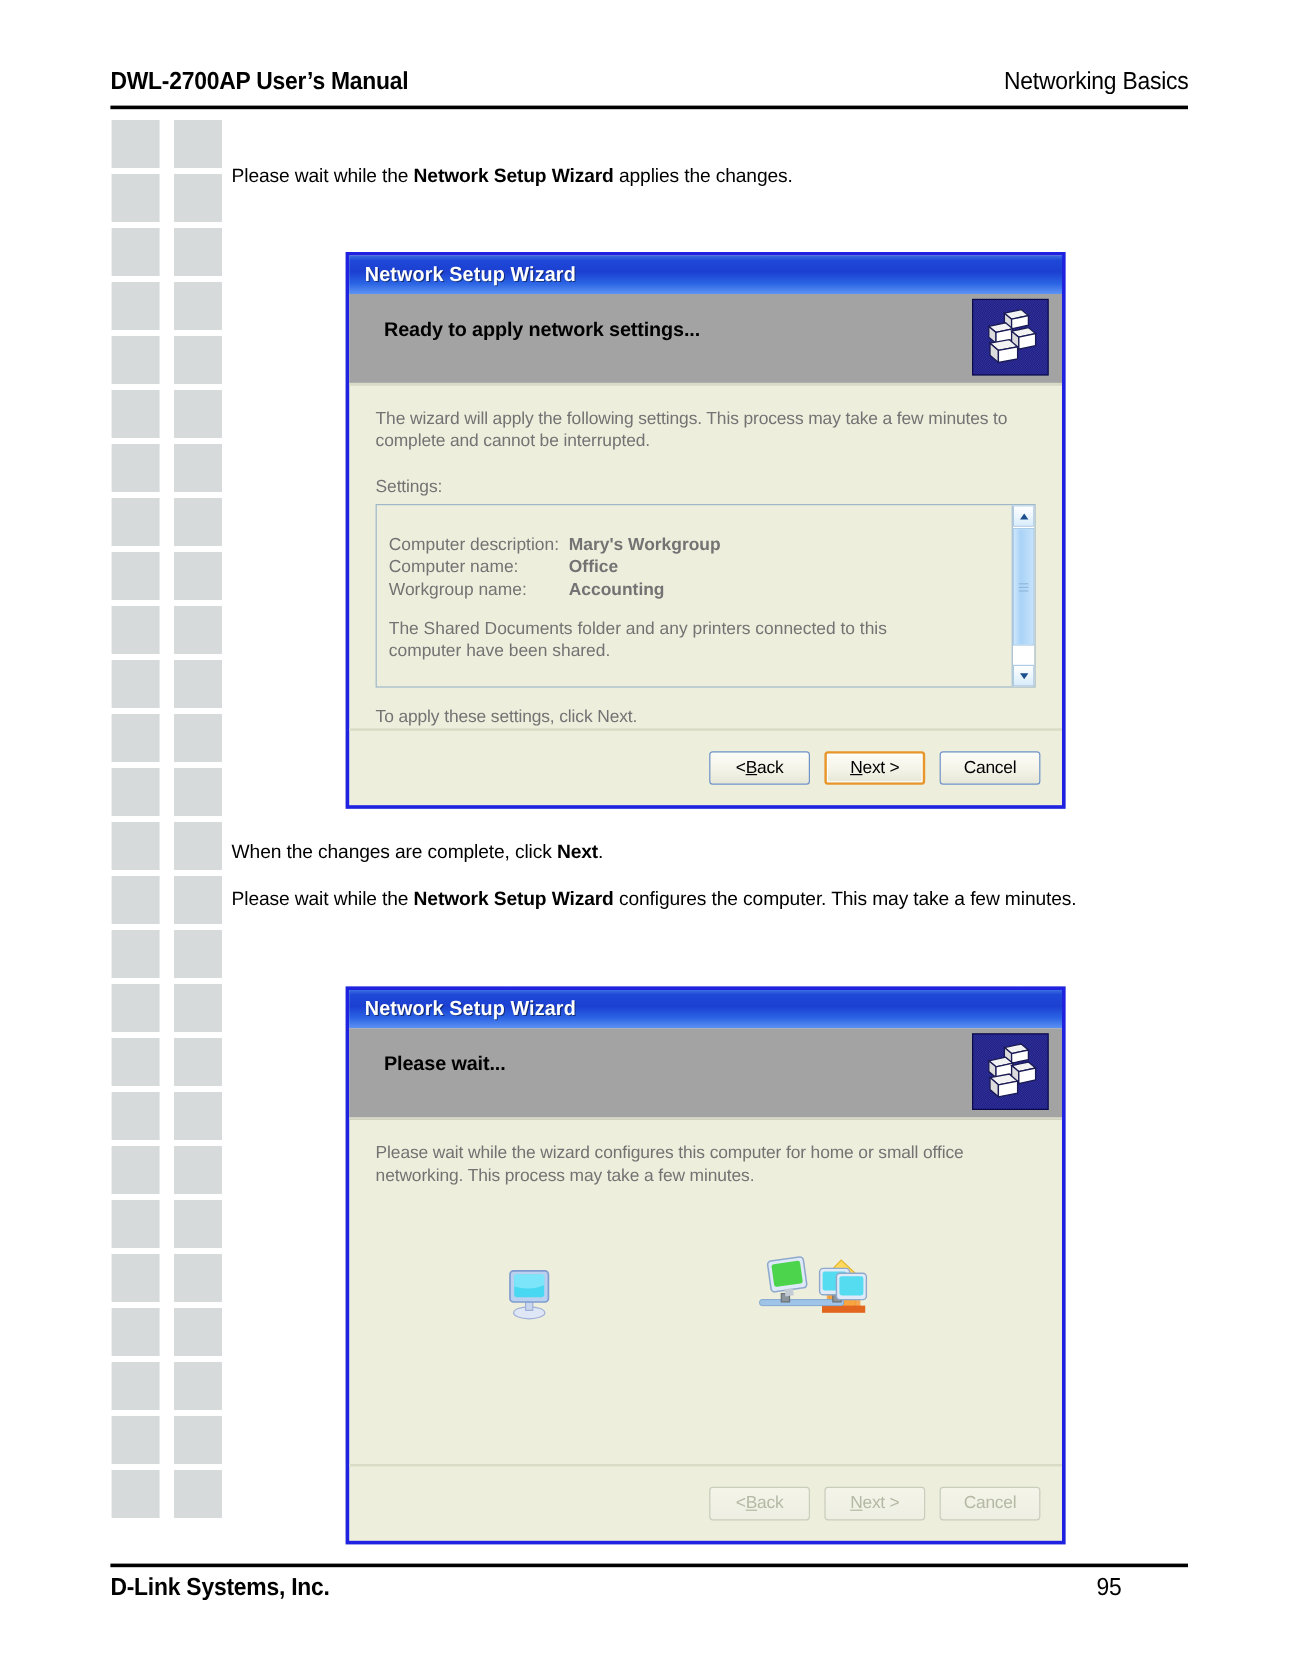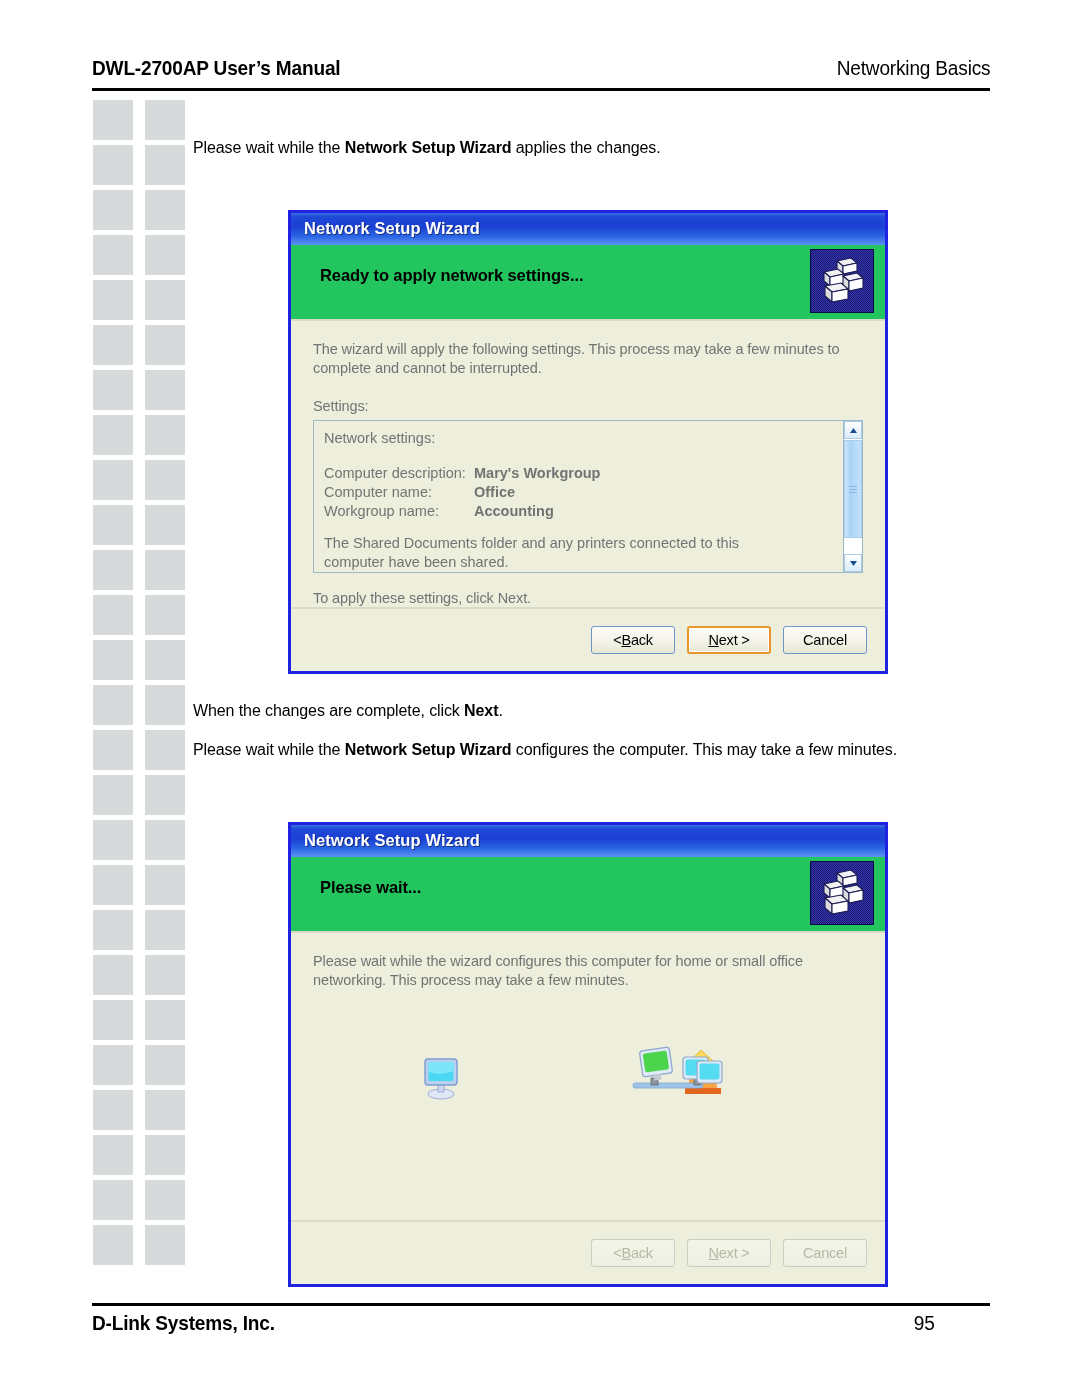--- a/index.html
+++ b/index.html
@@ -124,21 +124,21 @@
     color: #ffffff;
     font-weight: bold;
     font-size: 17px;
     letter-spacing: 0.1px;
     text-shadow: 1px 1px 0 rgba(0,0,0,0.45);
     transform: scaleX(0.97);
     transform-origin: left center;
   }
 
   .wiz-head {
-    background: #22c55e;
+    background: #a3a3a3;
     height: 76px;
     position: relative;
     border-bottom: 2px solid #d9dbc6;
     box-sizing: border-box;
   }
   .wiz-head .heading {
     position: absolute;
     left: 29px;
     top: 21px;
     font-size: 16.5px;
@@ -388,21 +388,20 @@
       </svg>
     </div>
   </div>
 
   <div class="wiz-body">
     <p class="body-intro">The wizard will apply the following settings. This process may take a few minutes to complete and cannot be interrupted.</p>
     <p class="lbl-settings">Settings:</p>
 
     <div class="settings-box">
       <div class="settings-inner">
-        <div>Network settings:</div>
         <div class="gap-12"></div>
         <div class="kv">
           <span class="k">Computer description:</span>
           <span class="v">Mary's Workgroup</span>
         </div>
         <div class="kv">
           <span class="k">Computer name:</span>
           <span class="v">Office</span>
         </div>
         <div class="kv">

